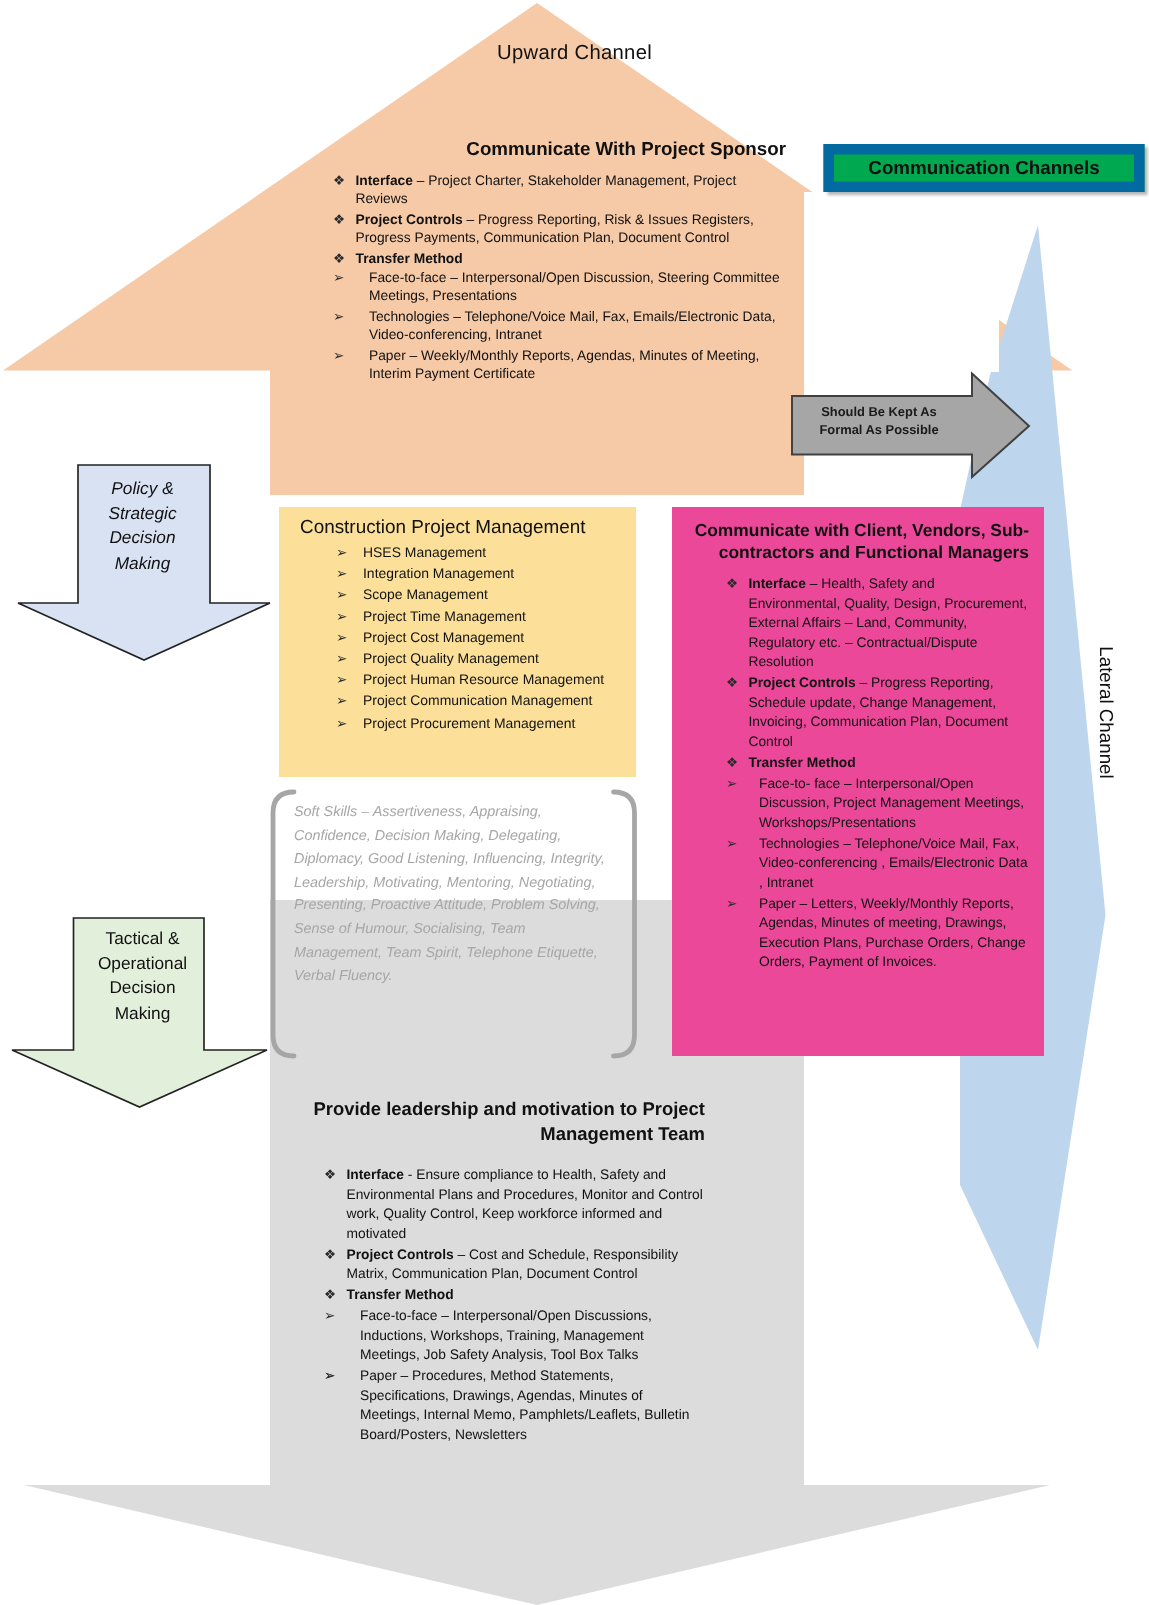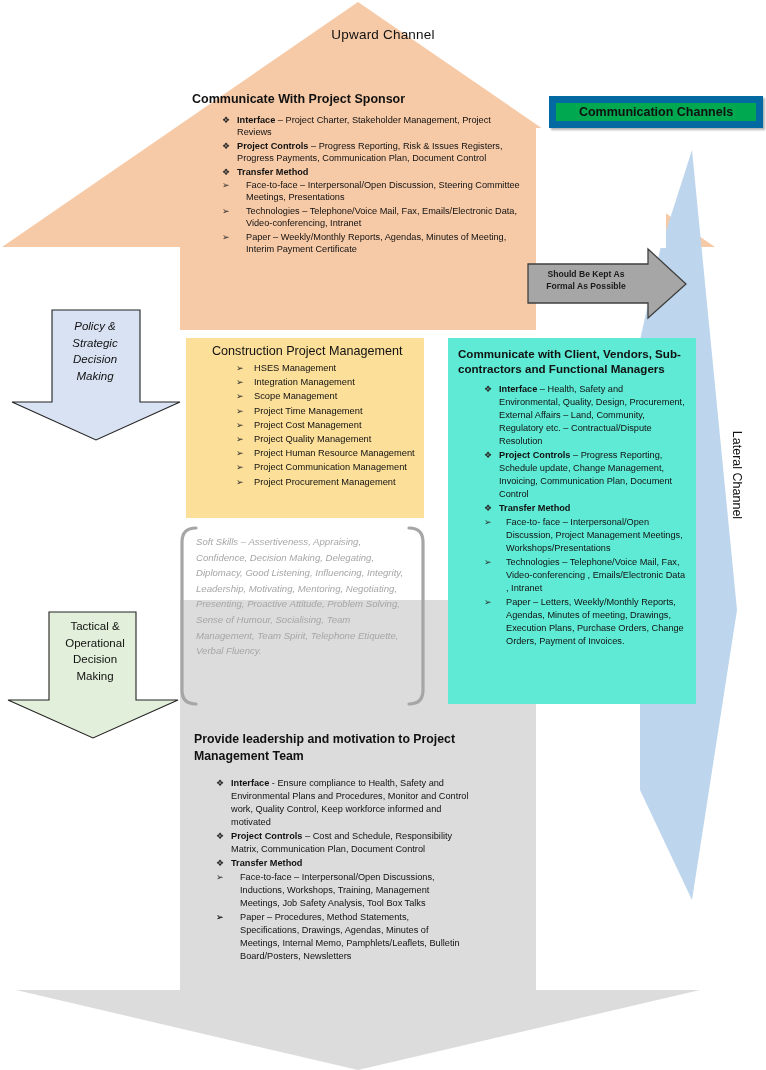--- a/index.html
+++ b/index.html
@@ -6,21 +6,21 @@
   body{
     width:766px;height:1070px;position:relative;overflow:hidden;
     font-family:"Liberation Sans","DejaVu Sans",sans-serif;
     color:#111111;
   }
   .stage{position:absolute;left:0;top:0;width:766px;height:1070px;}
   svg.layer{position:absolute;left:0;top:0;width:766px;height:1070px;}
 
   
   .abs{position:absolute;}
-  .ttl{font-weight:bold;text-align:left;}
+  .ttl{font-weight:bold;text-align:right;}
   .lvl1{position:relative;margin:0 0 1px 0;padding-left:15px;}
   .lvl1 .bul{position:absolute;left:0;top:0;font-size:9px;color:#2b2b2b;}
   .lvl2{position:relative;margin:0 0 1px 0;padding-left:19px;}
   .lvl2 .bul{position:absolute;left:0;top:0;font-size:9px;color:#2b2b2b;}
   .b{font-weight:bold;}
 
   
   #upward-label{
     left:0;top:27px;width:766px;text-align:center;
     font-size:13.5px;letter-spacing:.2px;
@@ -52,35 +52,35 @@
   
   #lateral-label{
     left:657px;top:468px;width:160px;
     transform:rotate(90deg);transform-origin:50% 50%;
     text-align:center;font-size:12.5px;color:#111;
   }
 
   
   #cpm-box{
     left:186px;top:338px;width:238px;height:180px;
-    background:#FCE09A;box-sizing:border-box;padding:4px 8px 0 24px;
+    background:#FCE09A;box-sizing:border-box;padding:4px 8px 0 12px;
   }
   #cpm-box .hd{font-size:12.6px;margin:2px 0 3px 2px;}
   #cpm-box ul{list-style:none;margin:0;padding:0 0 0 26px;}
   #cpm-box li{position:relative;font-size:9.3px;line-height:14.2px;padding-left:18px;}
   #cpm-box li .bul{position:absolute;left:0;top:0;font-size:9px;color:#2b2b2b;}
   #soft-text{
     left:196px;top:534px;width:212px;
     font-style:italic;color:#A6A6A6;font-size:9.6px;line-height:15.6px;
   }
 
   
   #client-box{
     left:448px;top:338px;width:248px;height:366px;
-    background:#5eead4;box-sizing:border-box;padding:6px 10px 18px 10px;
+    background:#ec4899;box-sizing:border-box;padding:6px 10px 18px 10px;
   }
   #client-box .ttl{font-size:11.6px;line-height:15px;margin:2px 0 7px 0;}
   #client-box .body{font-size:9.2px;line-height:13px;padding-left:26px;}
   #client-box .lvl2{padding-left:22px;}
 
   
   #team-box{
     left:180px;top:719px;width:304px;height:282px;
     background:#DCDCDC;box-sizing:border-box;padding:8px 14px 0 14px;
   }

